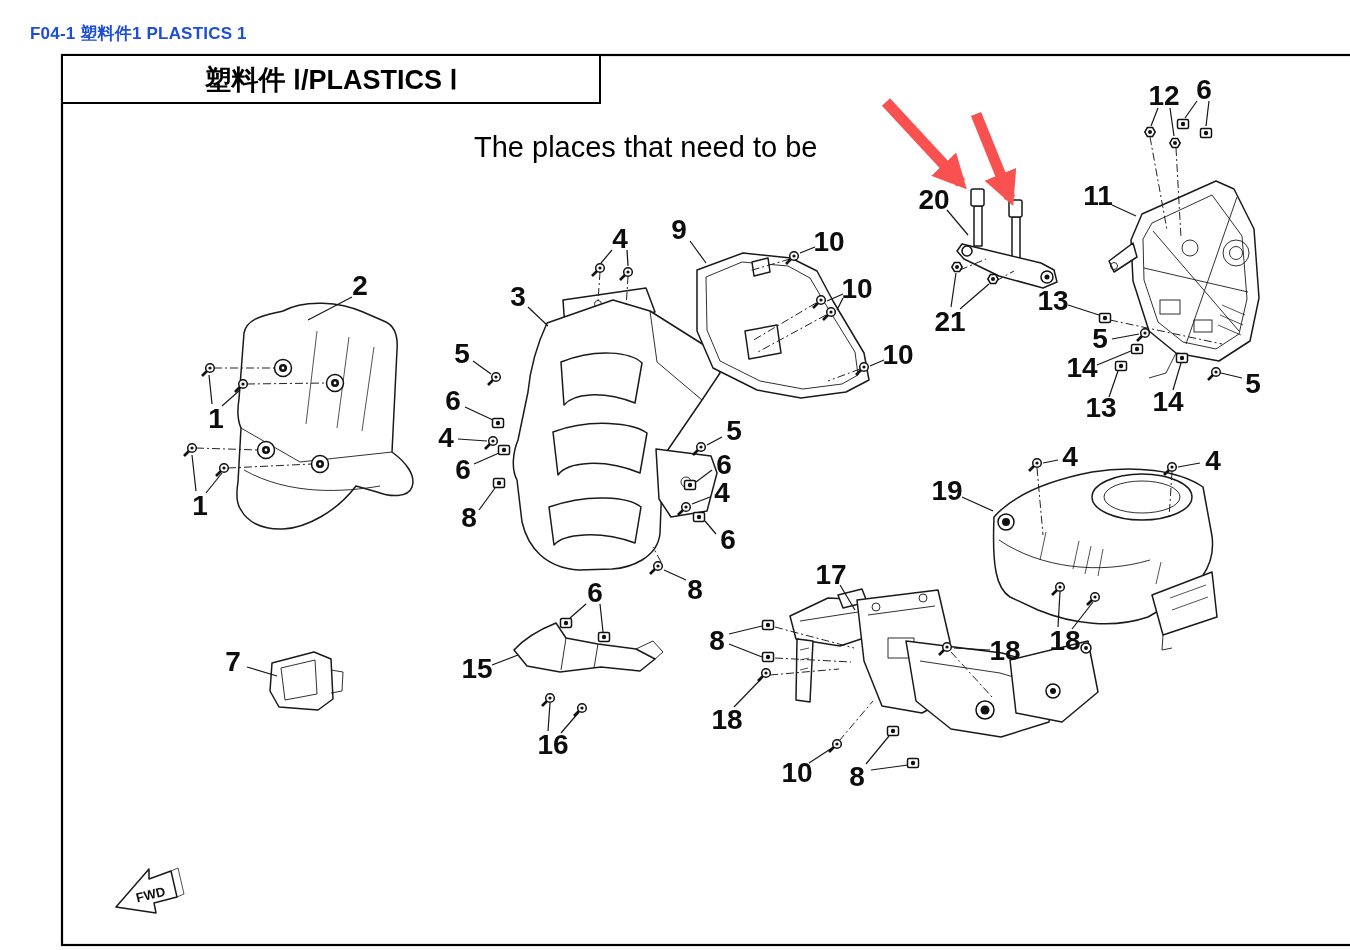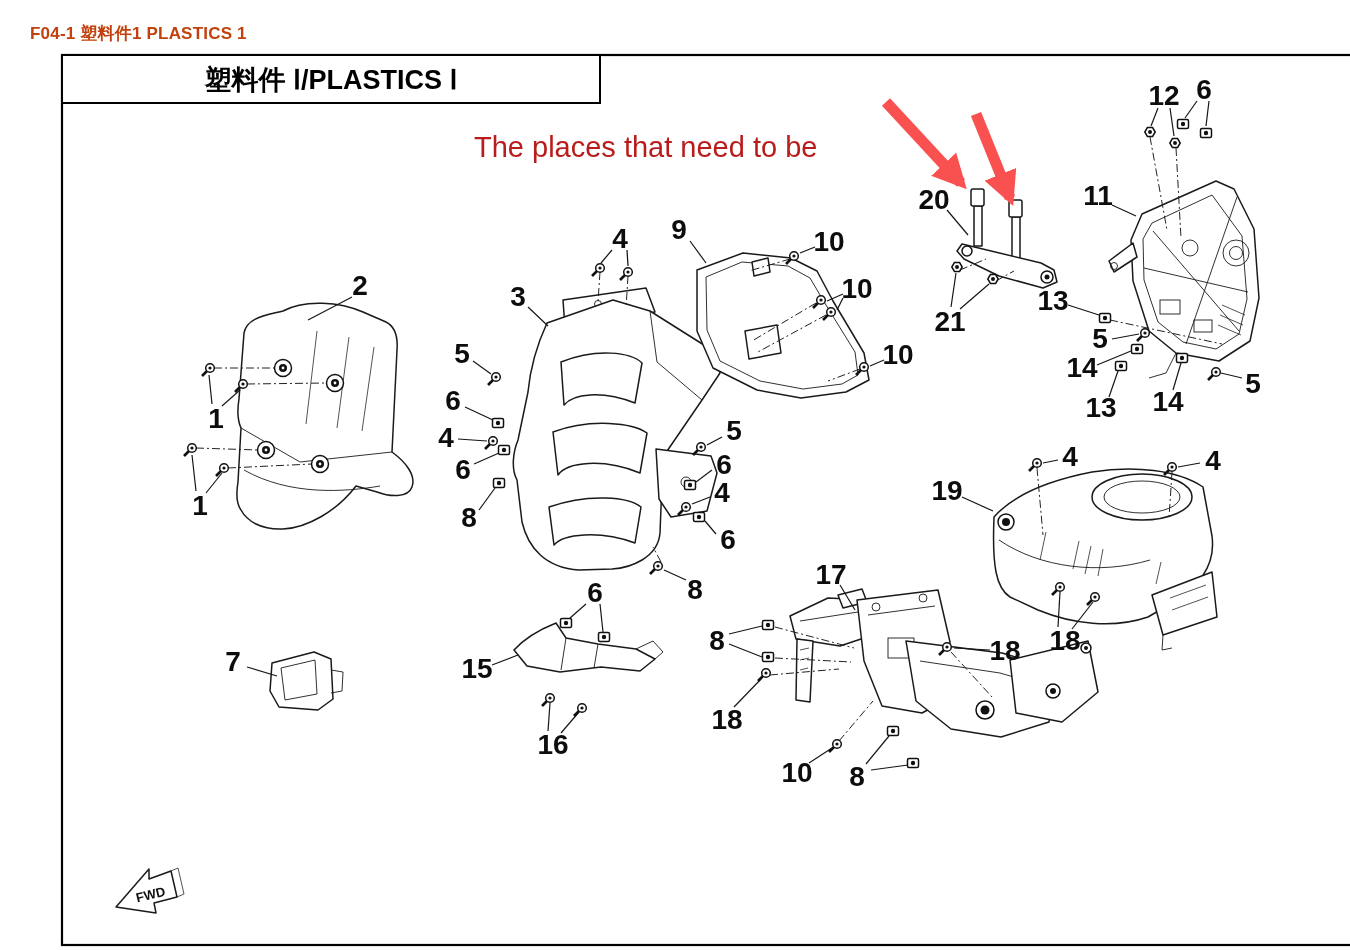--- a/index.html
+++ b/index.html
@@ -1,18 +1,18 @@
 <!DOCTYPE html>
 <html><head>
 <meta charset="utf-8">
 <style>
   html,body{margin:0;padding:0;background:#ffffff;}
   .stage{position:relative;width:1350px;height:950px;background:#fff;overflow:hidden;
          font-family:"Liberation Sans",sans-serif;}
-  .page-header{position:absolute;left:30px;top:22px;font-size:17px;font-weight:bold;color:#c2410c;letter-spacing:.2px;}
+  .page-header{position:absolute;left:30px;top:22px;font-size:17px;font-weight:bold;color:#1d4ed8;letter-spacing:.2px;}
   .annotation{position:absolute;left:474px;top:127px;font-size:29px;line-height:41px;font-weight:400;}
   svg{position:absolute;left:0;top:0;}
   .part{fill:#ffffff;stroke:#1a1a1a;stroke-width:1.5;stroke-linejoin:round;}
   .thin{fill:none;stroke:#1a1a1a;stroke-width:0.9;}
   .xthin{fill:none;stroke:#1a1a1a;stroke-width:0.75;}
   .frame{fill:none;stroke:#000;stroke-width:2.2;}
   .titlebox{fill:#fff;stroke:#000;stroke-width:2;}
   .titletext{font:bold 27px "Liberation Sans",sans-serif;fill:#000;text-anchor:middle;}
   .fwdtext{font:bold 13px "Liberation Sans",sans-serif;fill:#111;}
   .axis{stroke:#222;stroke-width:1;stroke-dasharray:8 3 2 3;fill:none;}
@@ -509,16 +509,16 @@
         <text x="477" y="668" class="callout">15</text>
         <text x="595" y="592" class="callout">6</text>
         <text x="553" y="744" class="callout">16</text>
       </g>
     <g id="layer-arrows">
         <line x1="886" y1="102" x2="961" y2="183" stroke="#f95150" stroke-width="11" marker-end="url(#arrowhead)"></line>
         <line x1="976" y1="114" x2="1010" y2="198" stroke="#f95150" stroke-width="11" marker-end="url(#arrowhead)"></line>
       </g>
   </svg>
 
-  <div class="annotation" style="color: #b91c1c;">
+  <div class="annotation" style="color: #000000;">
     <div>The places that need to be</div>
   </div>
 </div>
 
 </body></html>

